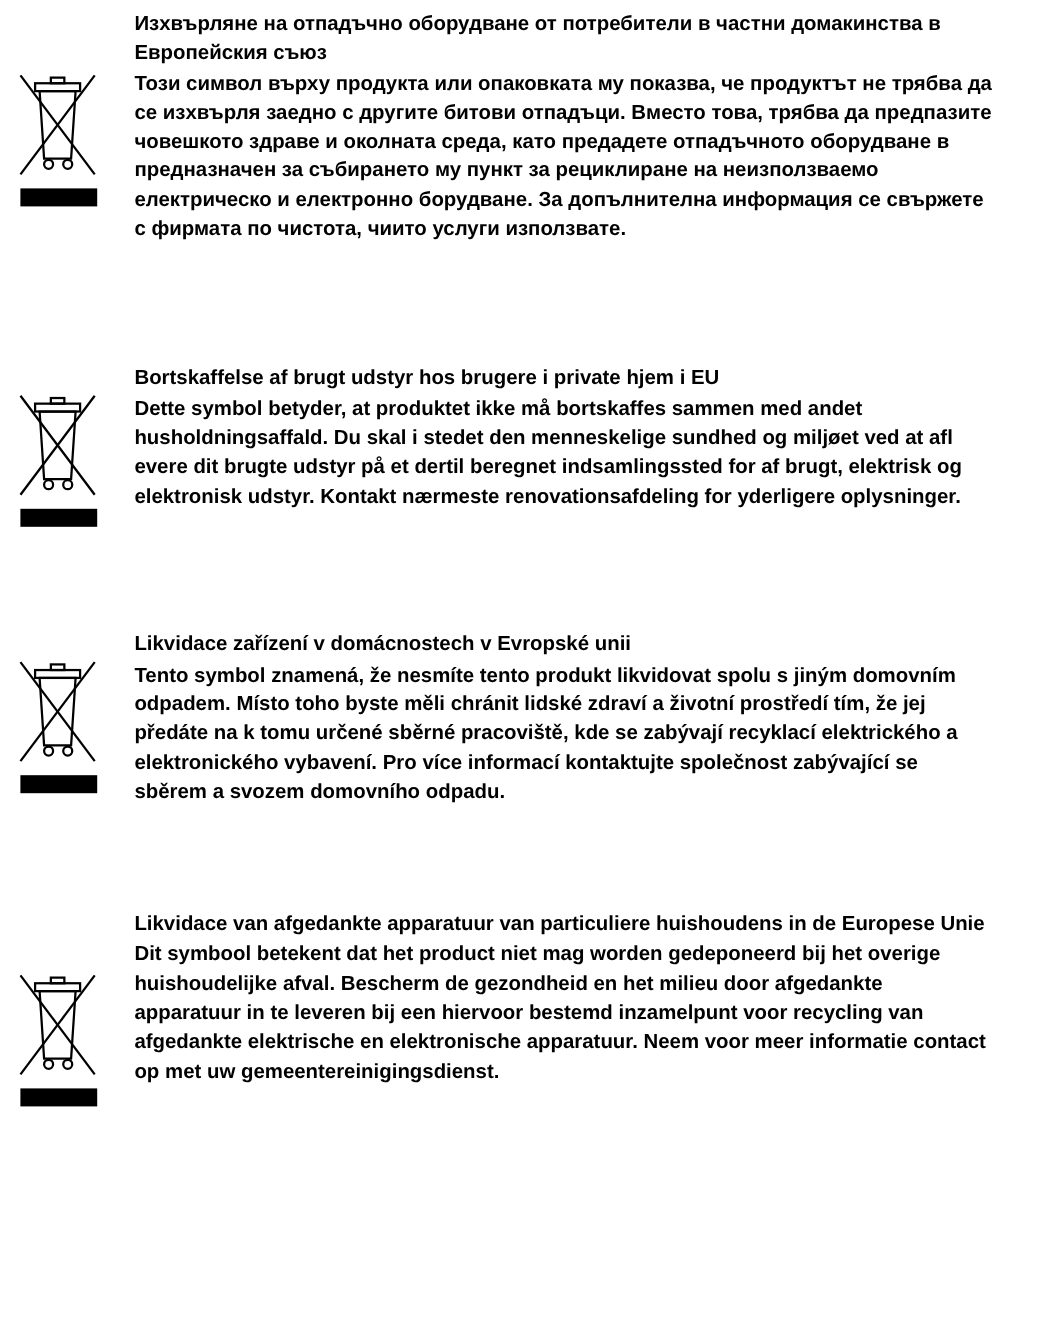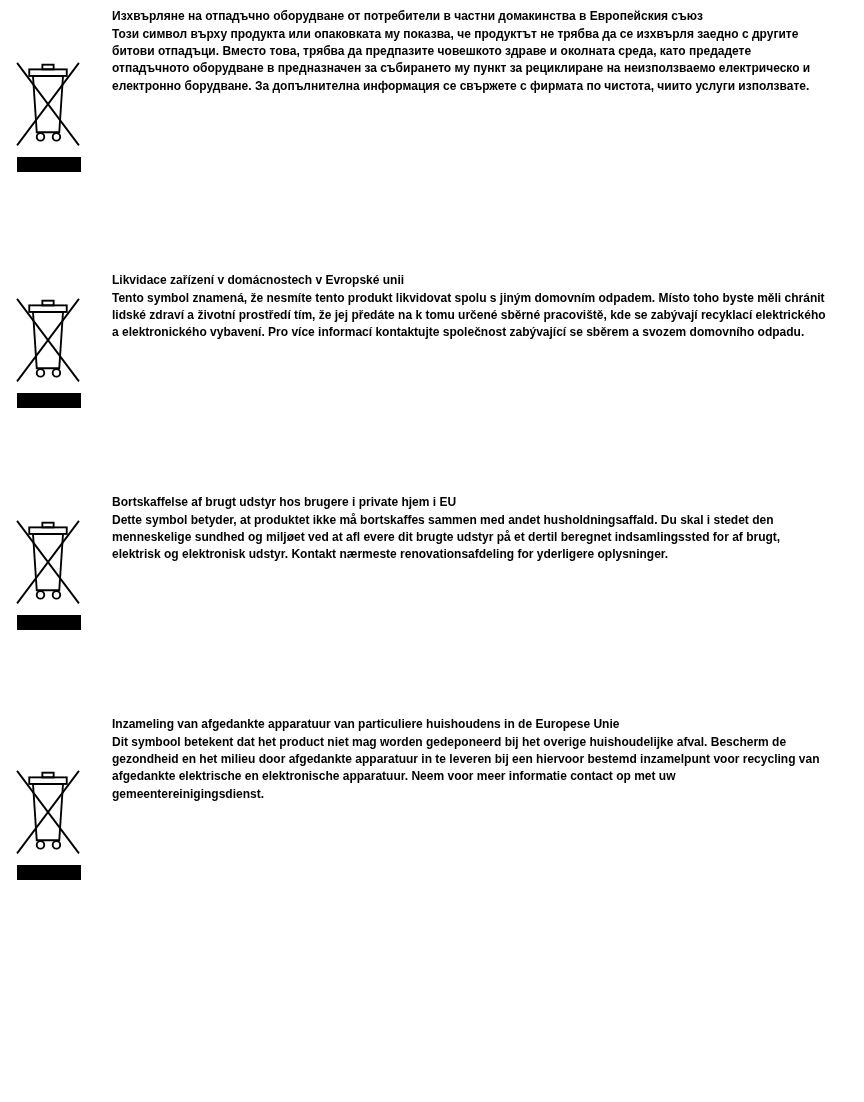--- a/index.html
+++ b/index.html
@@ -31,21 +31,21 @@
   .black-bar {
     width: 64px;
     height: 15px;
     background: #000;
     margin-top: 7px;
     margin-left: 3px;
   }
   .text-col {
     flex: 1 1 auto;
     max-width: 716px;
-    font-size: 12px;
+    font-size: 17px;
     line-height: 1.43;
   }
   .heading {
     font-weight: bold;
     margin: 0 0 1px 0;
   }
   .body-text {
     margin: 0;
     font-weight: bold;
   }
@@ -89,22 +89,22 @@
             <circle cx="28" cy="82" r="4"></circle>
             <circle cx="45" cy="82" r="4"></circle>
             <line x1="3" y1="3" x2="69" y2="91"></line>
             <line x1="69" y1="3" x2="3" y2="91"></line>
           </g>
         </svg>
       </span>
       <div class="black-bar"></div>
     </div>
     <div class="text-col">
-      <p class="heading">Likvidace zařízení v domácnostech v Evropské unii</p>
-      <p class="body-text">Tento symbol znamená, že nesmíte tento produkt likvidovat spolu s jiným domovním odpadem. Místo toho byste měli chránit lidské zdraví a životní prostředí tím, že jej předáte na k tomu určené sběrné pracoviště, kde se zabývají recyklací elektrického a elektronického vybavení. Pro více informací kontaktujte společnost zabývající se sběrem a svozem domovního odpadu.</p>
+      <p class="heading">Bortskaffelse af brugt udstyr hos brugere i private hjem i EU</p>
+      <p class="body-text">Dette symbol betyder, at produktet ikke må bortskaffes sammen med andet husholdningsaffald. Du skal i stedet den menneskelige sundhed og miljøet ved at afl evere dit brugte udstyr på et dertil beregnet indsamlingssted for af brugt, elektrisk og elektronisk udstyr. Kontakt nærmeste renovationsafdeling for yderligere oplysninger.</p>
     </div>
   </div>
 
   <div class="section gap-md">
     <div class="icon-col off1">
       <span class="bin-icon">
         <svg viewBox="0 0 72 96" width="68" height="90" xmlns="http://www.w3.org/2000/svg">
           <g fill="none" stroke="#000" stroke-width="2">
             <rect x="30" y="5" width="12" height="5"></rect>
             <rect x="16" y="10" width="40" height="7"></rect>
@@ -112,22 +112,22 @@
             <circle cx="28" cy="82" r="4"></circle>
             <circle cx="45" cy="82" r="4"></circle>
             <line x1="3" y1="3" x2="69" y2="91"></line>
             <line x1="69" y1="3" x2="3" y2="91"></line>
           </g>
         </svg>
       </span>
       <div class="black-bar"></div>
     </div>
     <div class="text-col">
-      <p class="heading">Bortskaffelse af brugt udstyr hos brugere i private hjem i EU</p>
-      <p class="body-text">Dette symbol betyder, at produktet ikke må bortskaffes sammen med andet husholdningsaffald. Du skal i stedet den menneskelige sundhed og miljøet ved at afl evere dit brugte udstyr på et dertil beregnet indsamlingssted for af brugt, elektrisk og elektronisk udstyr. Kontakt nærmeste renovationsafdeling for yderligere oplysninger.</p>
+      <p class="heading">Likvidace zařízení v domácnostech v Evropské unii</p>
+      <p class="body-text">Tento symbol znamená, že nesmíte tento produkt likvidovat spolu s jiným domovním odpadem. Místo toho byste měli chránit lidské zdraví a životní prostředí tím, že jej předáte na k tomu určené sběrné pracoviště, kde se zabývají recyklací elektrického a elektronického vybavení. Pro více informací kontaktujte společnost zabývající se sběrem a svozem domovního odpadu.</p>
     </div>
   </div>
 
   <div class="section">
     <div class="icon-col off2">
       <span class="bin-icon">
         <svg viewBox="0 0 72 96" width="68" height="90" xmlns="http://www.w3.org/2000/svg">
           <g fill="none" stroke="#000" stroke-width="2">
             <rect x="30" y="5" width="12" height="5"></rect>
             <rect x="16" y="10" width="40" height="7"></rect>
@@ -135,18 +135,18 @@
             <circle cx="28" cy="82" r="4"></circle>
             <circle cx="45" cy="82" r="4"></circle>
             <line x1="3" y1="3" x2="69" y2="91"></line>
             <line x1="69" y1="3" x2="3" y2="91"></line>
           </g>
         </svg>
       </span>
       <div class="black-bar"></div>
     </div>
     <div class="text-col">
-      <p class="heading">Inzameling van afgedankte apparatuur van particuliere huishoudens in de Europese Unie</p>
+      <p class="heading">Likvidace van afgedankte apparatuur van particuliere huishoudens in de Europese Unie</p>
       <p class="body-text">Dit symbool betekent dat het product niet mag worden gedeponeerd bij het overige huishoudelijke afval. Bescherm de gezondheid en het milieu door afgedankte apparatuur in te leveren bij een hiervoor bestemd inzamelpunt voor recycling van afgedankte elektrische en elektronische apparatuur. Neem voor meer informatie contact op met uw gemeentereinigingsdienst.</p>
     </div>
   </div>
 
 </div>
 
 </body></html>

